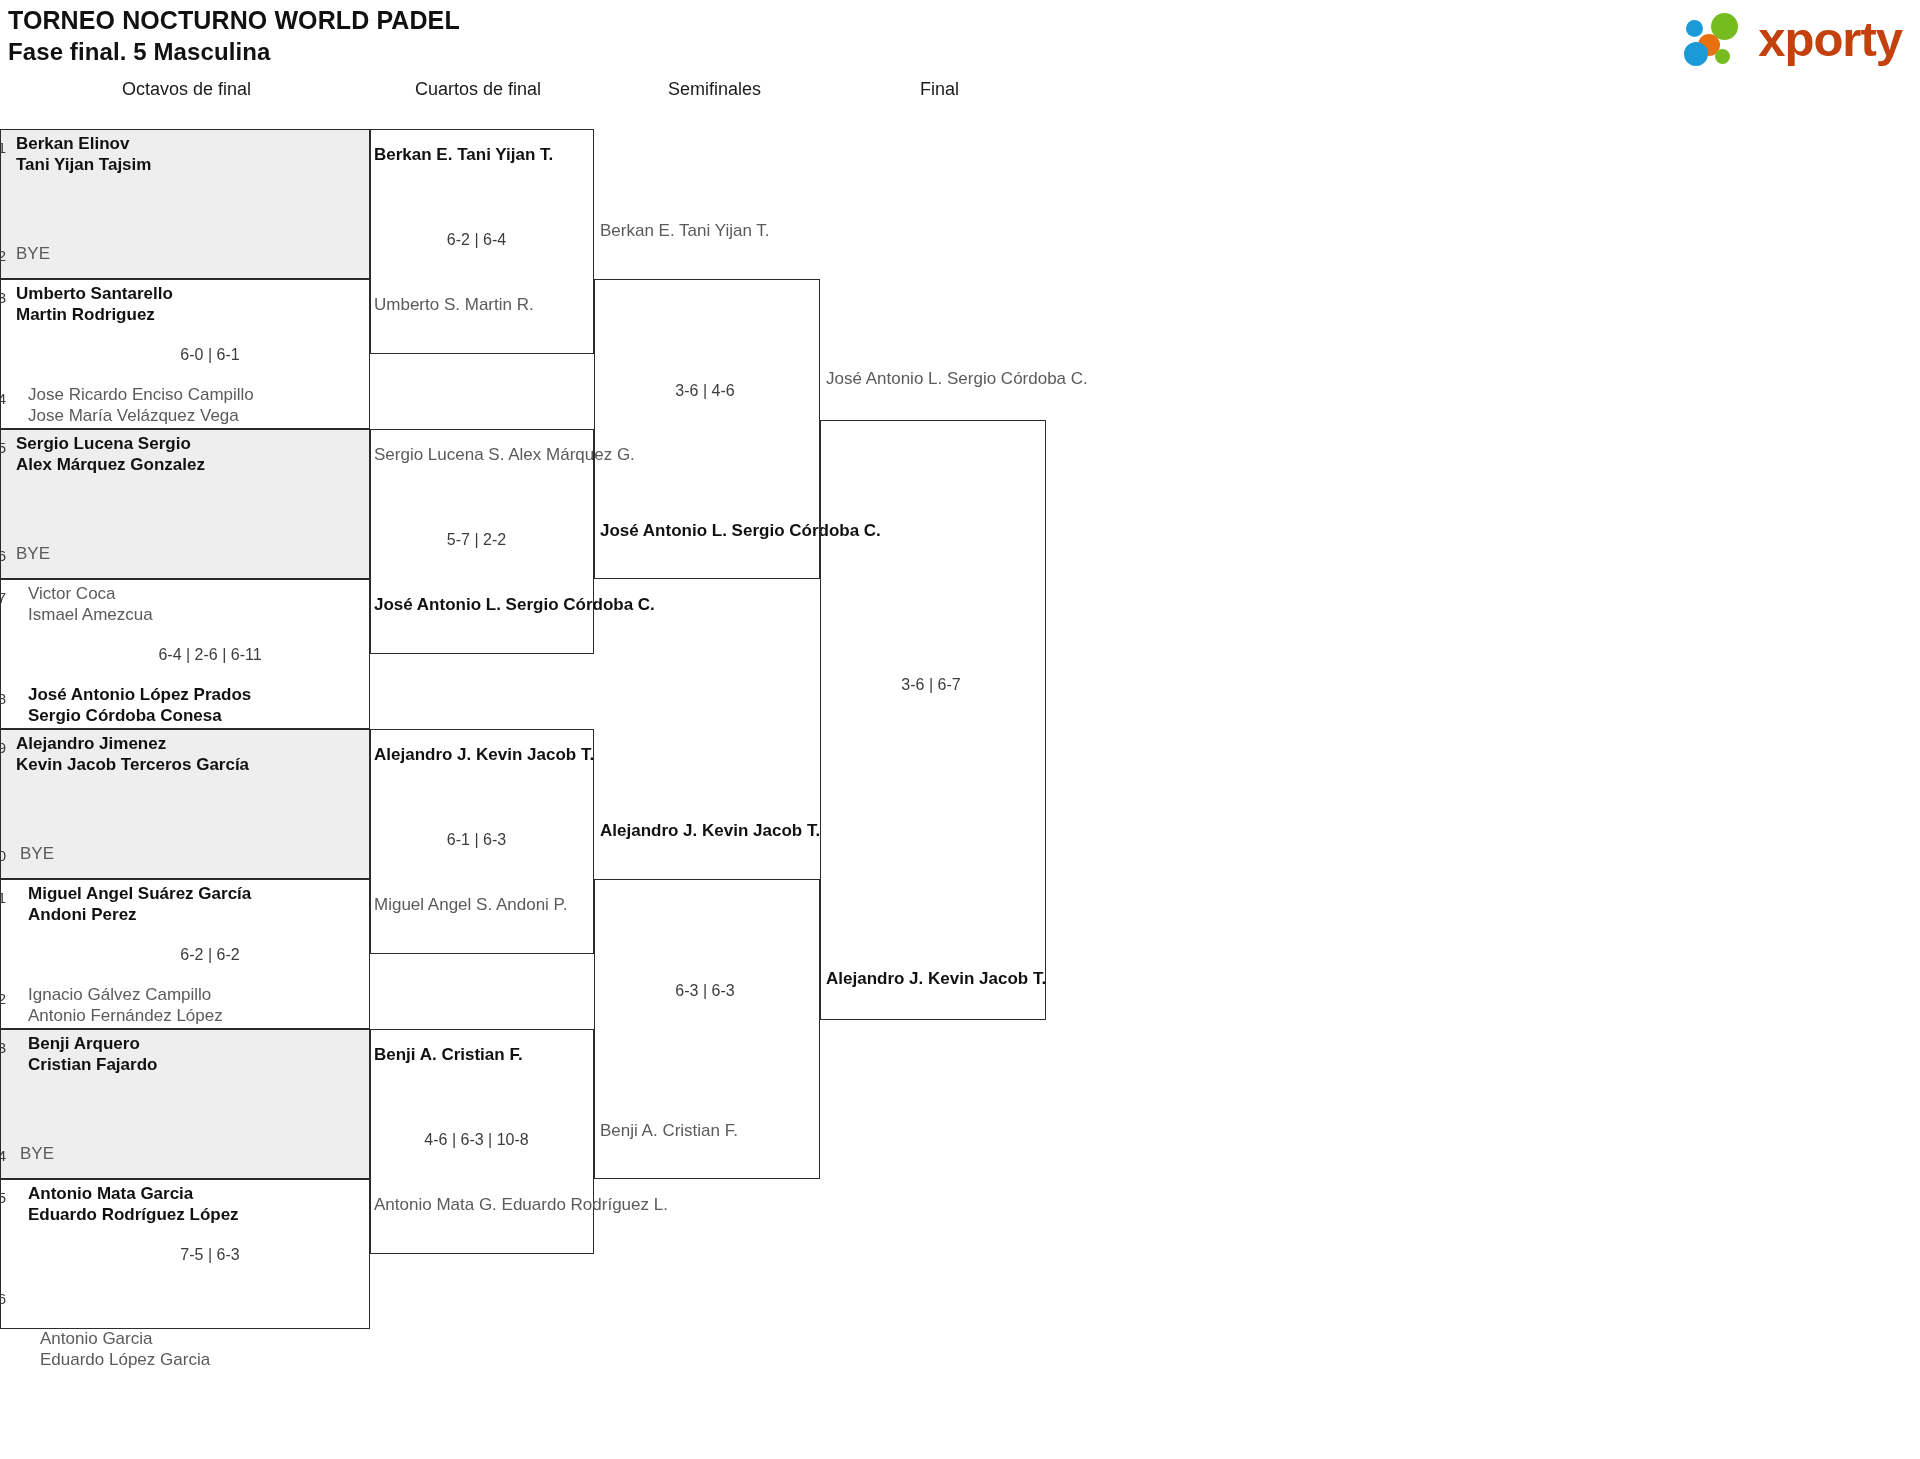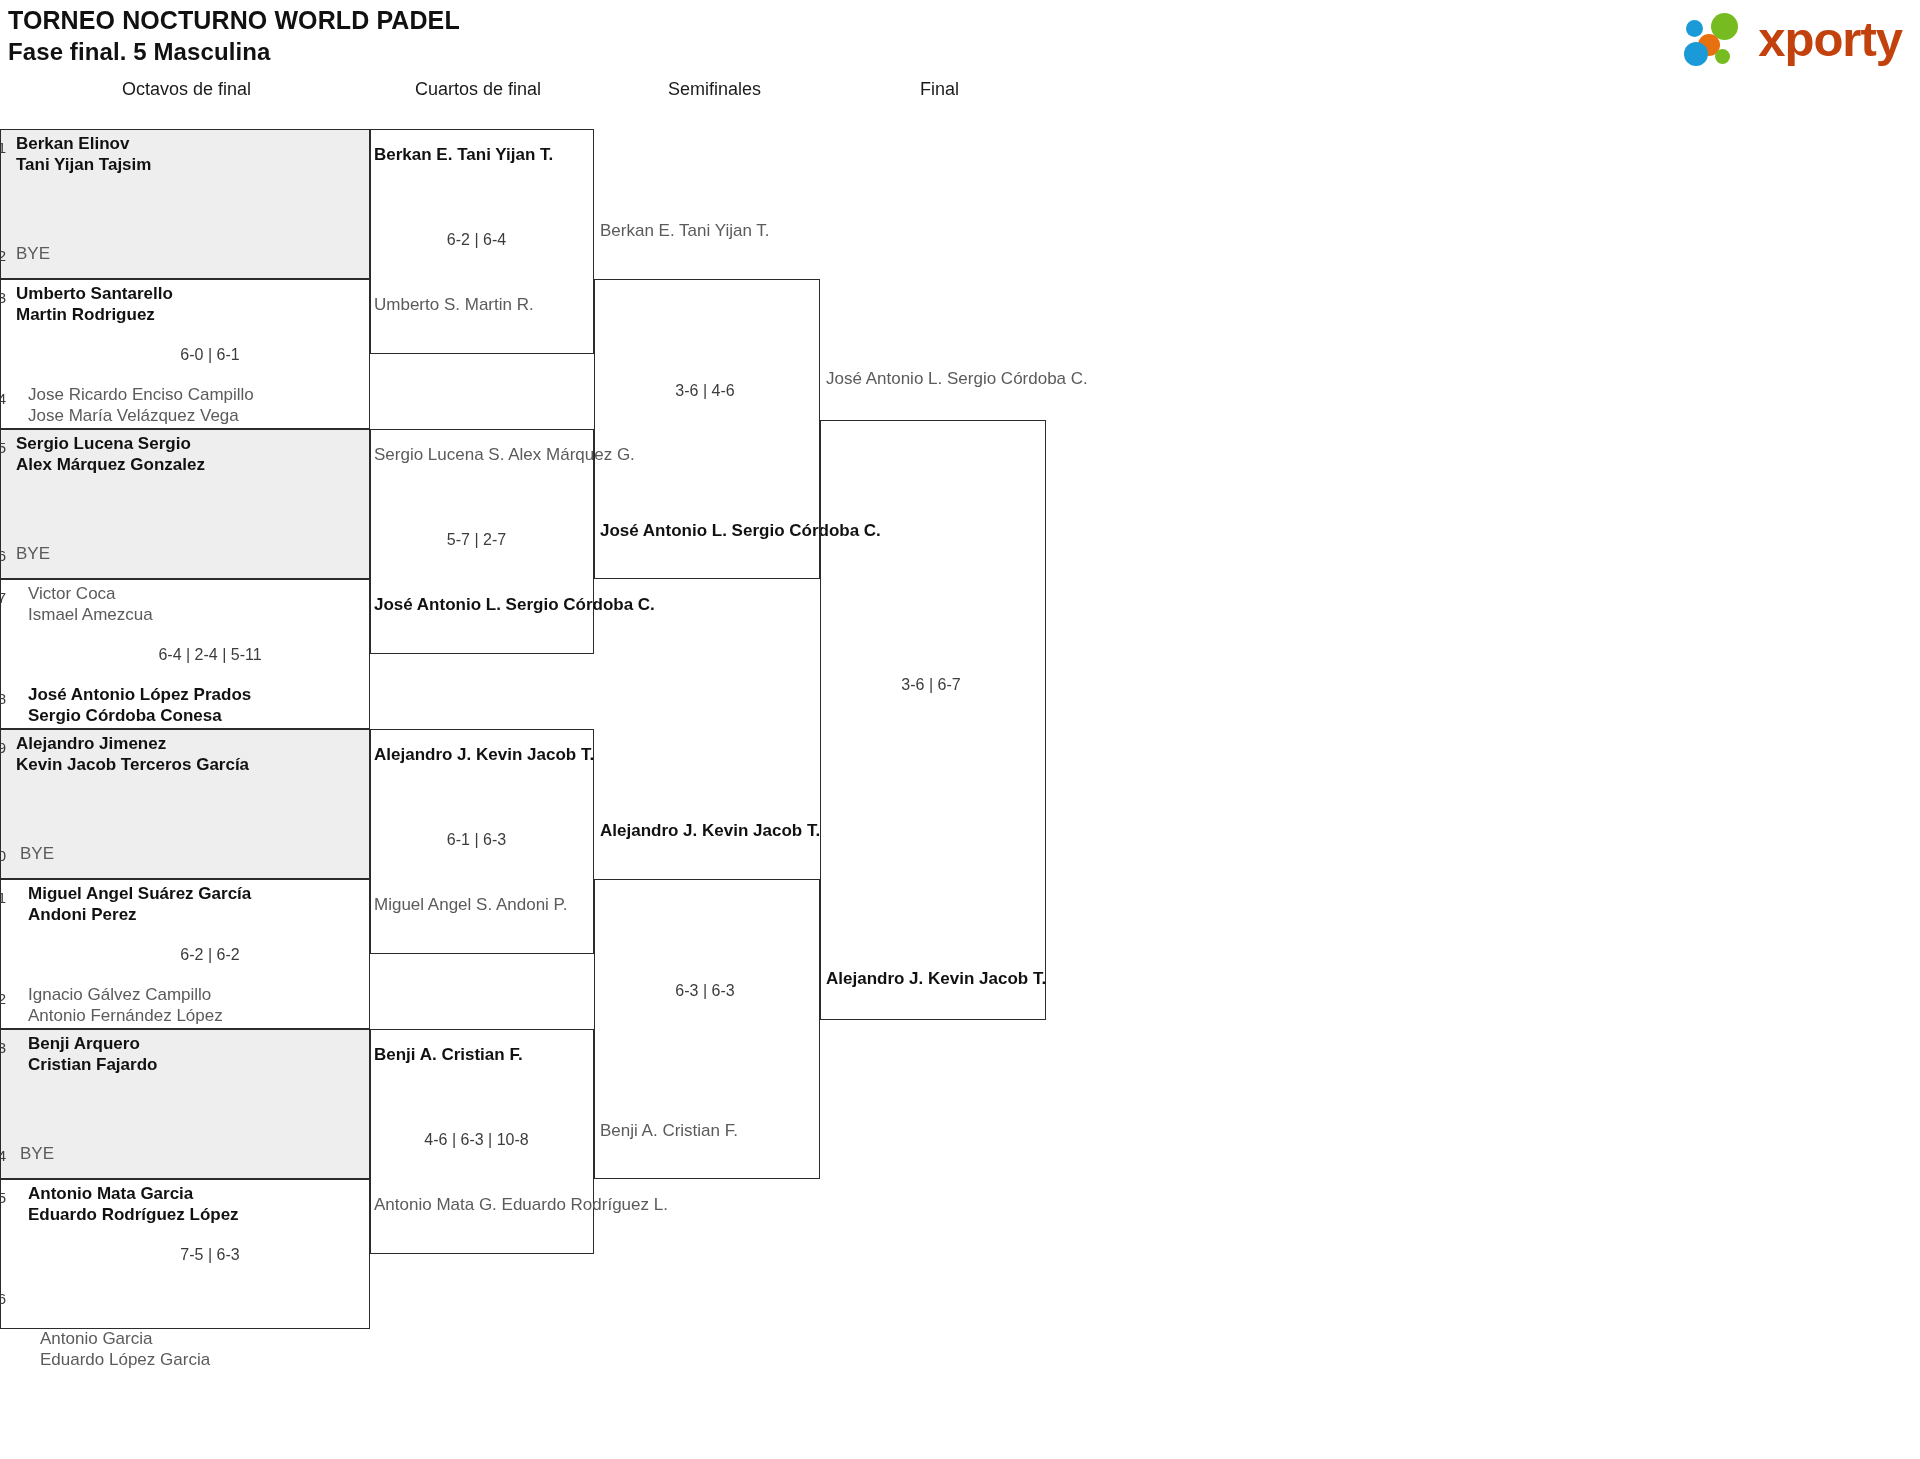--- a/index.html
+++ b/index.html
@@ -253,21 +253,21 @@
   <div class="team win" style="left:28px; top:1183px;">
     <span class="l1">Antonio Mata Garcia</span>
     <span class="l2">Eduardo Rodríguez López</span>
   </div>
   <div class="team lose" style="left:28px; top:1328px;margin-left:12px;">
     <span class="l1">Antonio Garcia</span>
     <span class="l2">Eduardo López Garcia</span>
   </div>
 
   <div class="score" style="left:60px; top:346px; width:300px;">6-0 | 6-1</div>
-  <div class="score" style="left:60px; top:646px; width:300px;">6-4 | 2-4 | 5-11</div>
+  <div class="score" style="left:60px; top:646px; width:300px;">6-4 | 2-6 | 6-11</div>
   <div class="score" style="left:60px; top:946px; width:300px;">6-2 | 6-2</div>
   <div class="score" style="left:60px; top:1246px; width:300px;">7-5 | 6-3</div>
 
   <div class="rbox" style="left:370px; top:129px; width:224px; height:225px;"></div>
   <div class="rbox" style="left:370px; top:429px; width:224px; height:225px;"></div>
   <div class="rbox" style="left:370px; top:729px; width:224px; height:225px;"></div>
   <div class="rbox" style="left:370px; top:1029px; width:224px; height:225px;"></div>
 
   <div class="tnode win" style="left:374px; top:144px;">
     <span class="l1">Berkan E.</span>
@@ -280,21 +280,21 @@
   <div class="score" style="left:374px; top:231px; width:205px;">6-2 | 6-4</div>
 
   <div class="tnode lose" style="left:374px; top:444px;">
     <span class="l1">Sergio Lucena S.</span>
     <span class="l2">Alex Márquez G.</span>
   </div>
   <div class="tnode win" style="left:374px; top:594px;">
     <span class="l1">José Antonio L.</span>
     <span class="l2">Sergio Córdoba C.</span>
   </div>
-  <div class="score" style="left:374px; top:531px; width:205px;">5-7 | 2-7</div>
+  <div class="score" style="left:374px; top:531px; width:205px;">5-7 | 2-2</div>
 
   <div class="tnode win" style="left:374px; top:744px;">
     <span class="l1">Alejandro J.</span>
     <span class="l2">Kevin Jacob T.</span>
   </div>
   <div class="tnode lose" style="left:374px; top:894px;">
     <span class="l1">Miguel Angel S.</span>
     <span class="l2">Andoni P.</span>
   </div>
   <div class="score" style="left:374px; top:831px; width:205px;">6-1 | 6-3</div>

